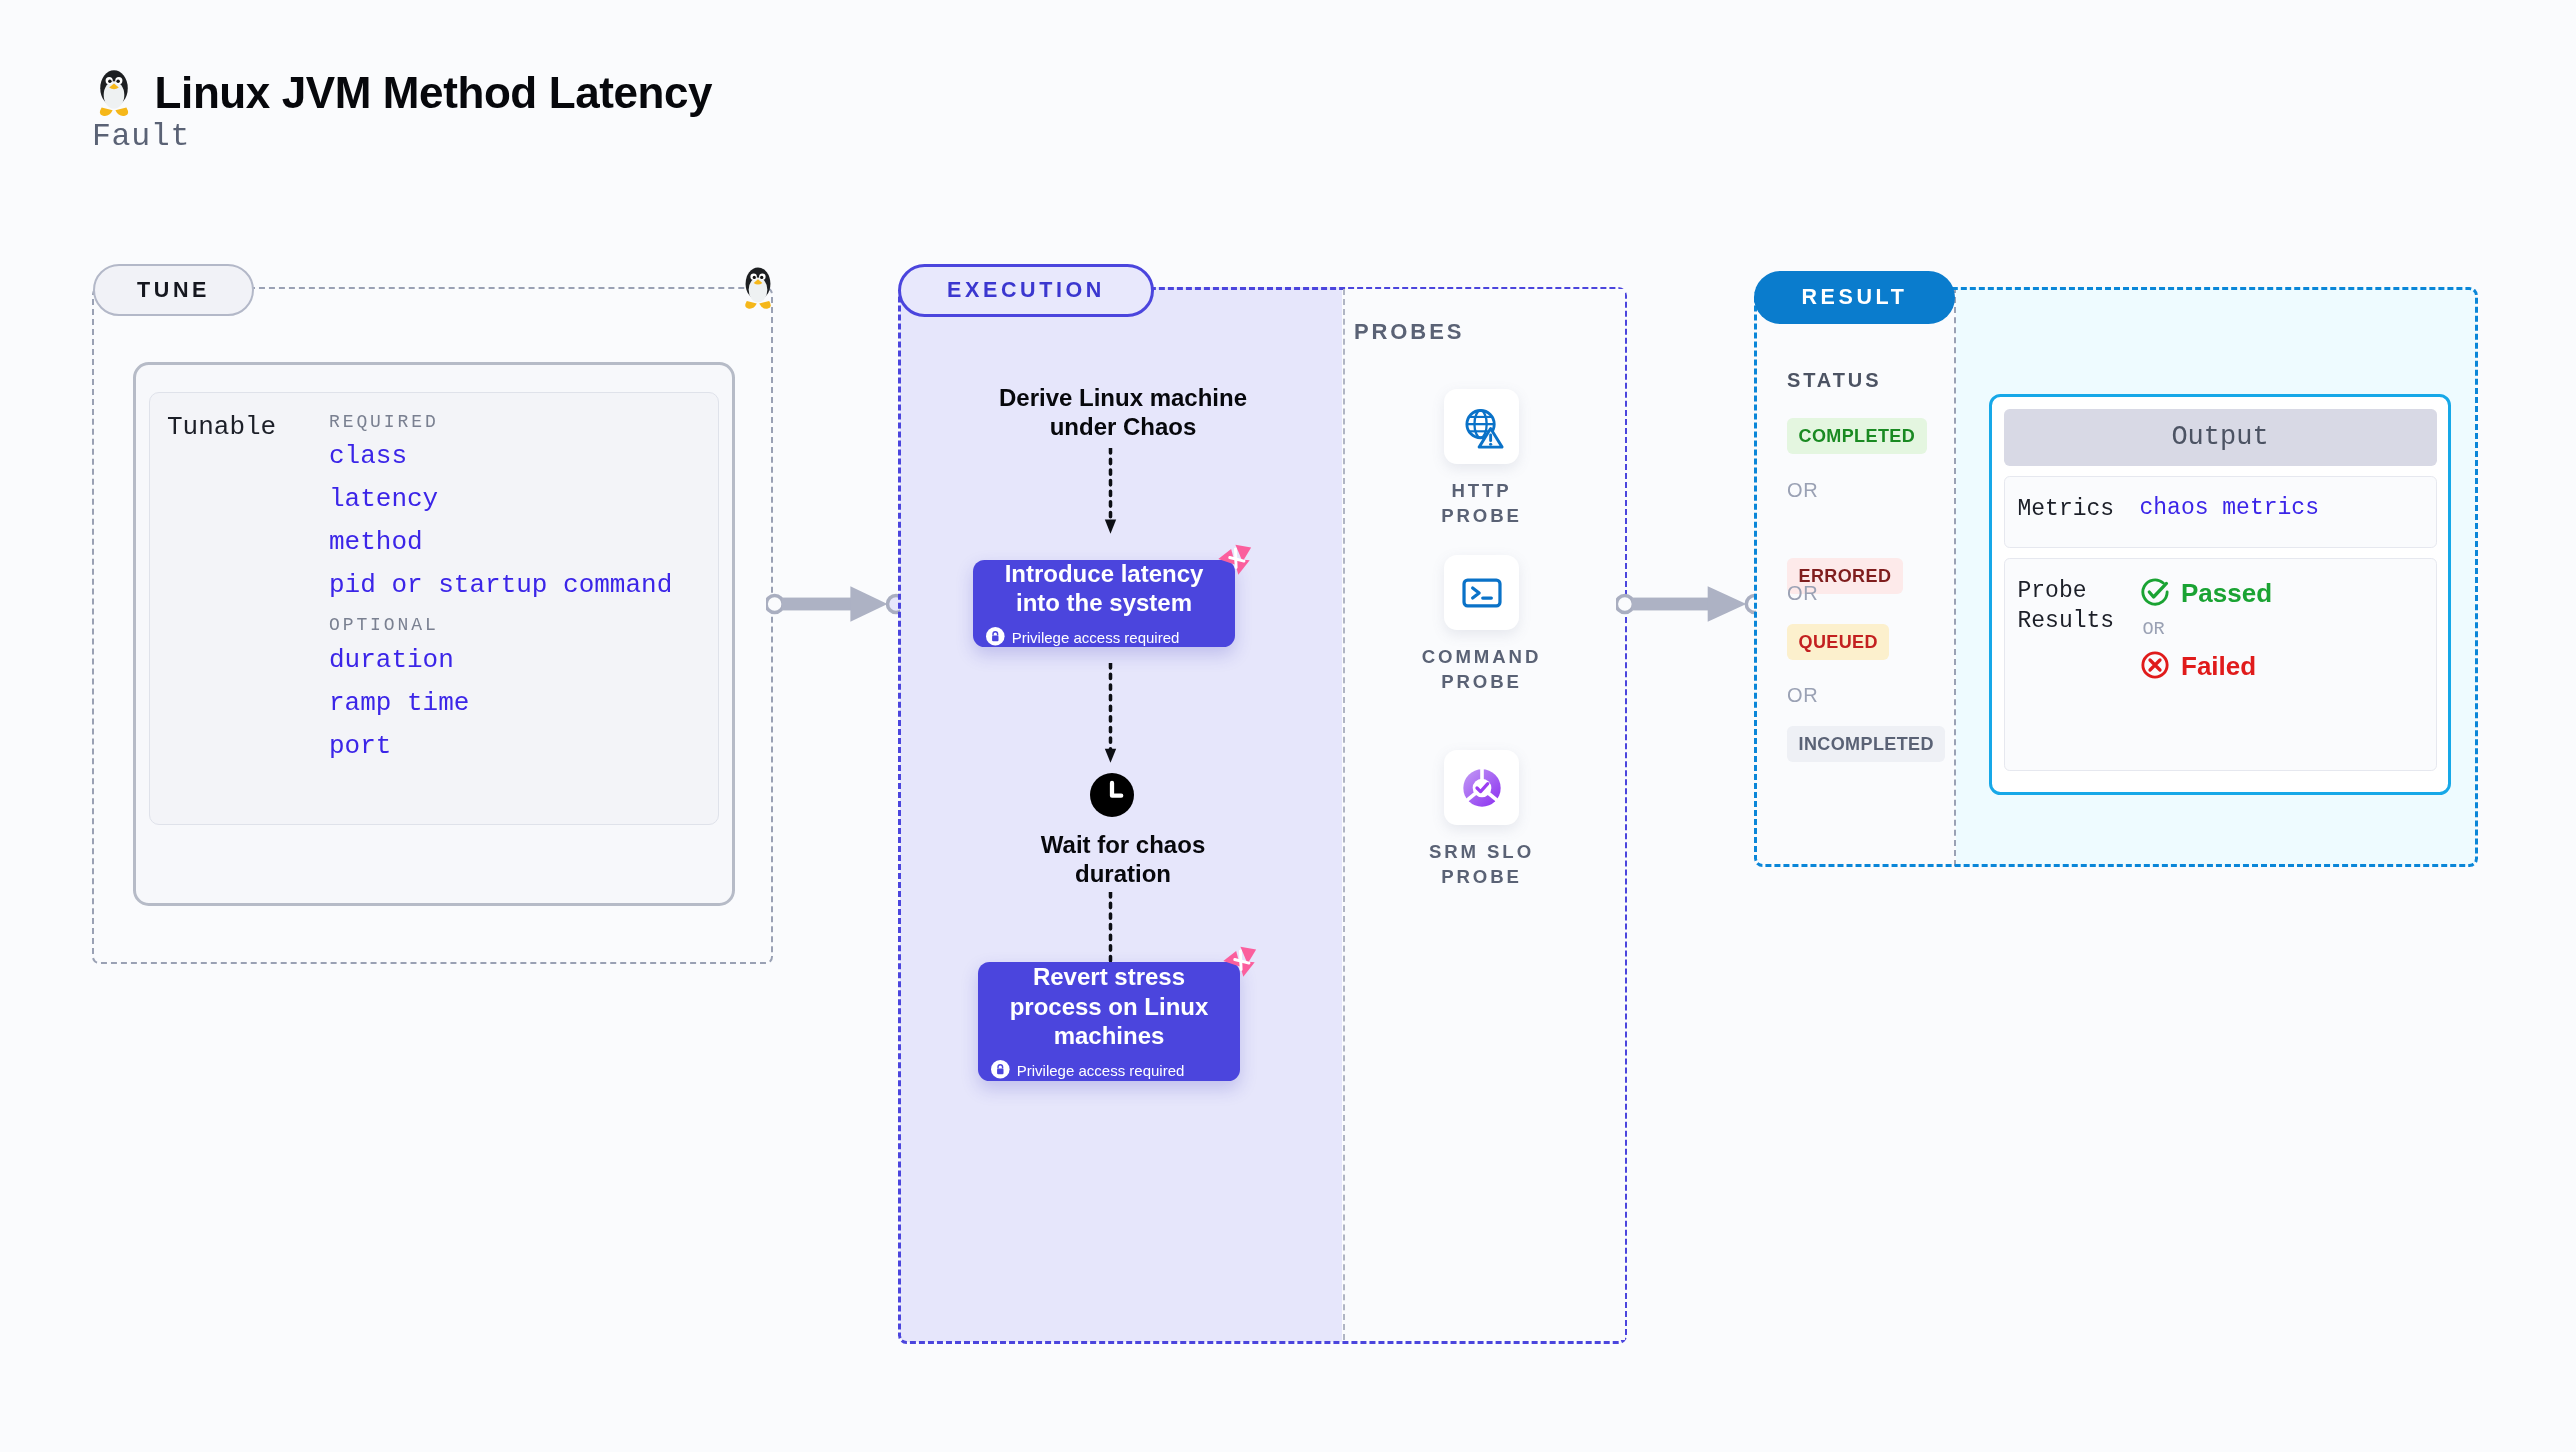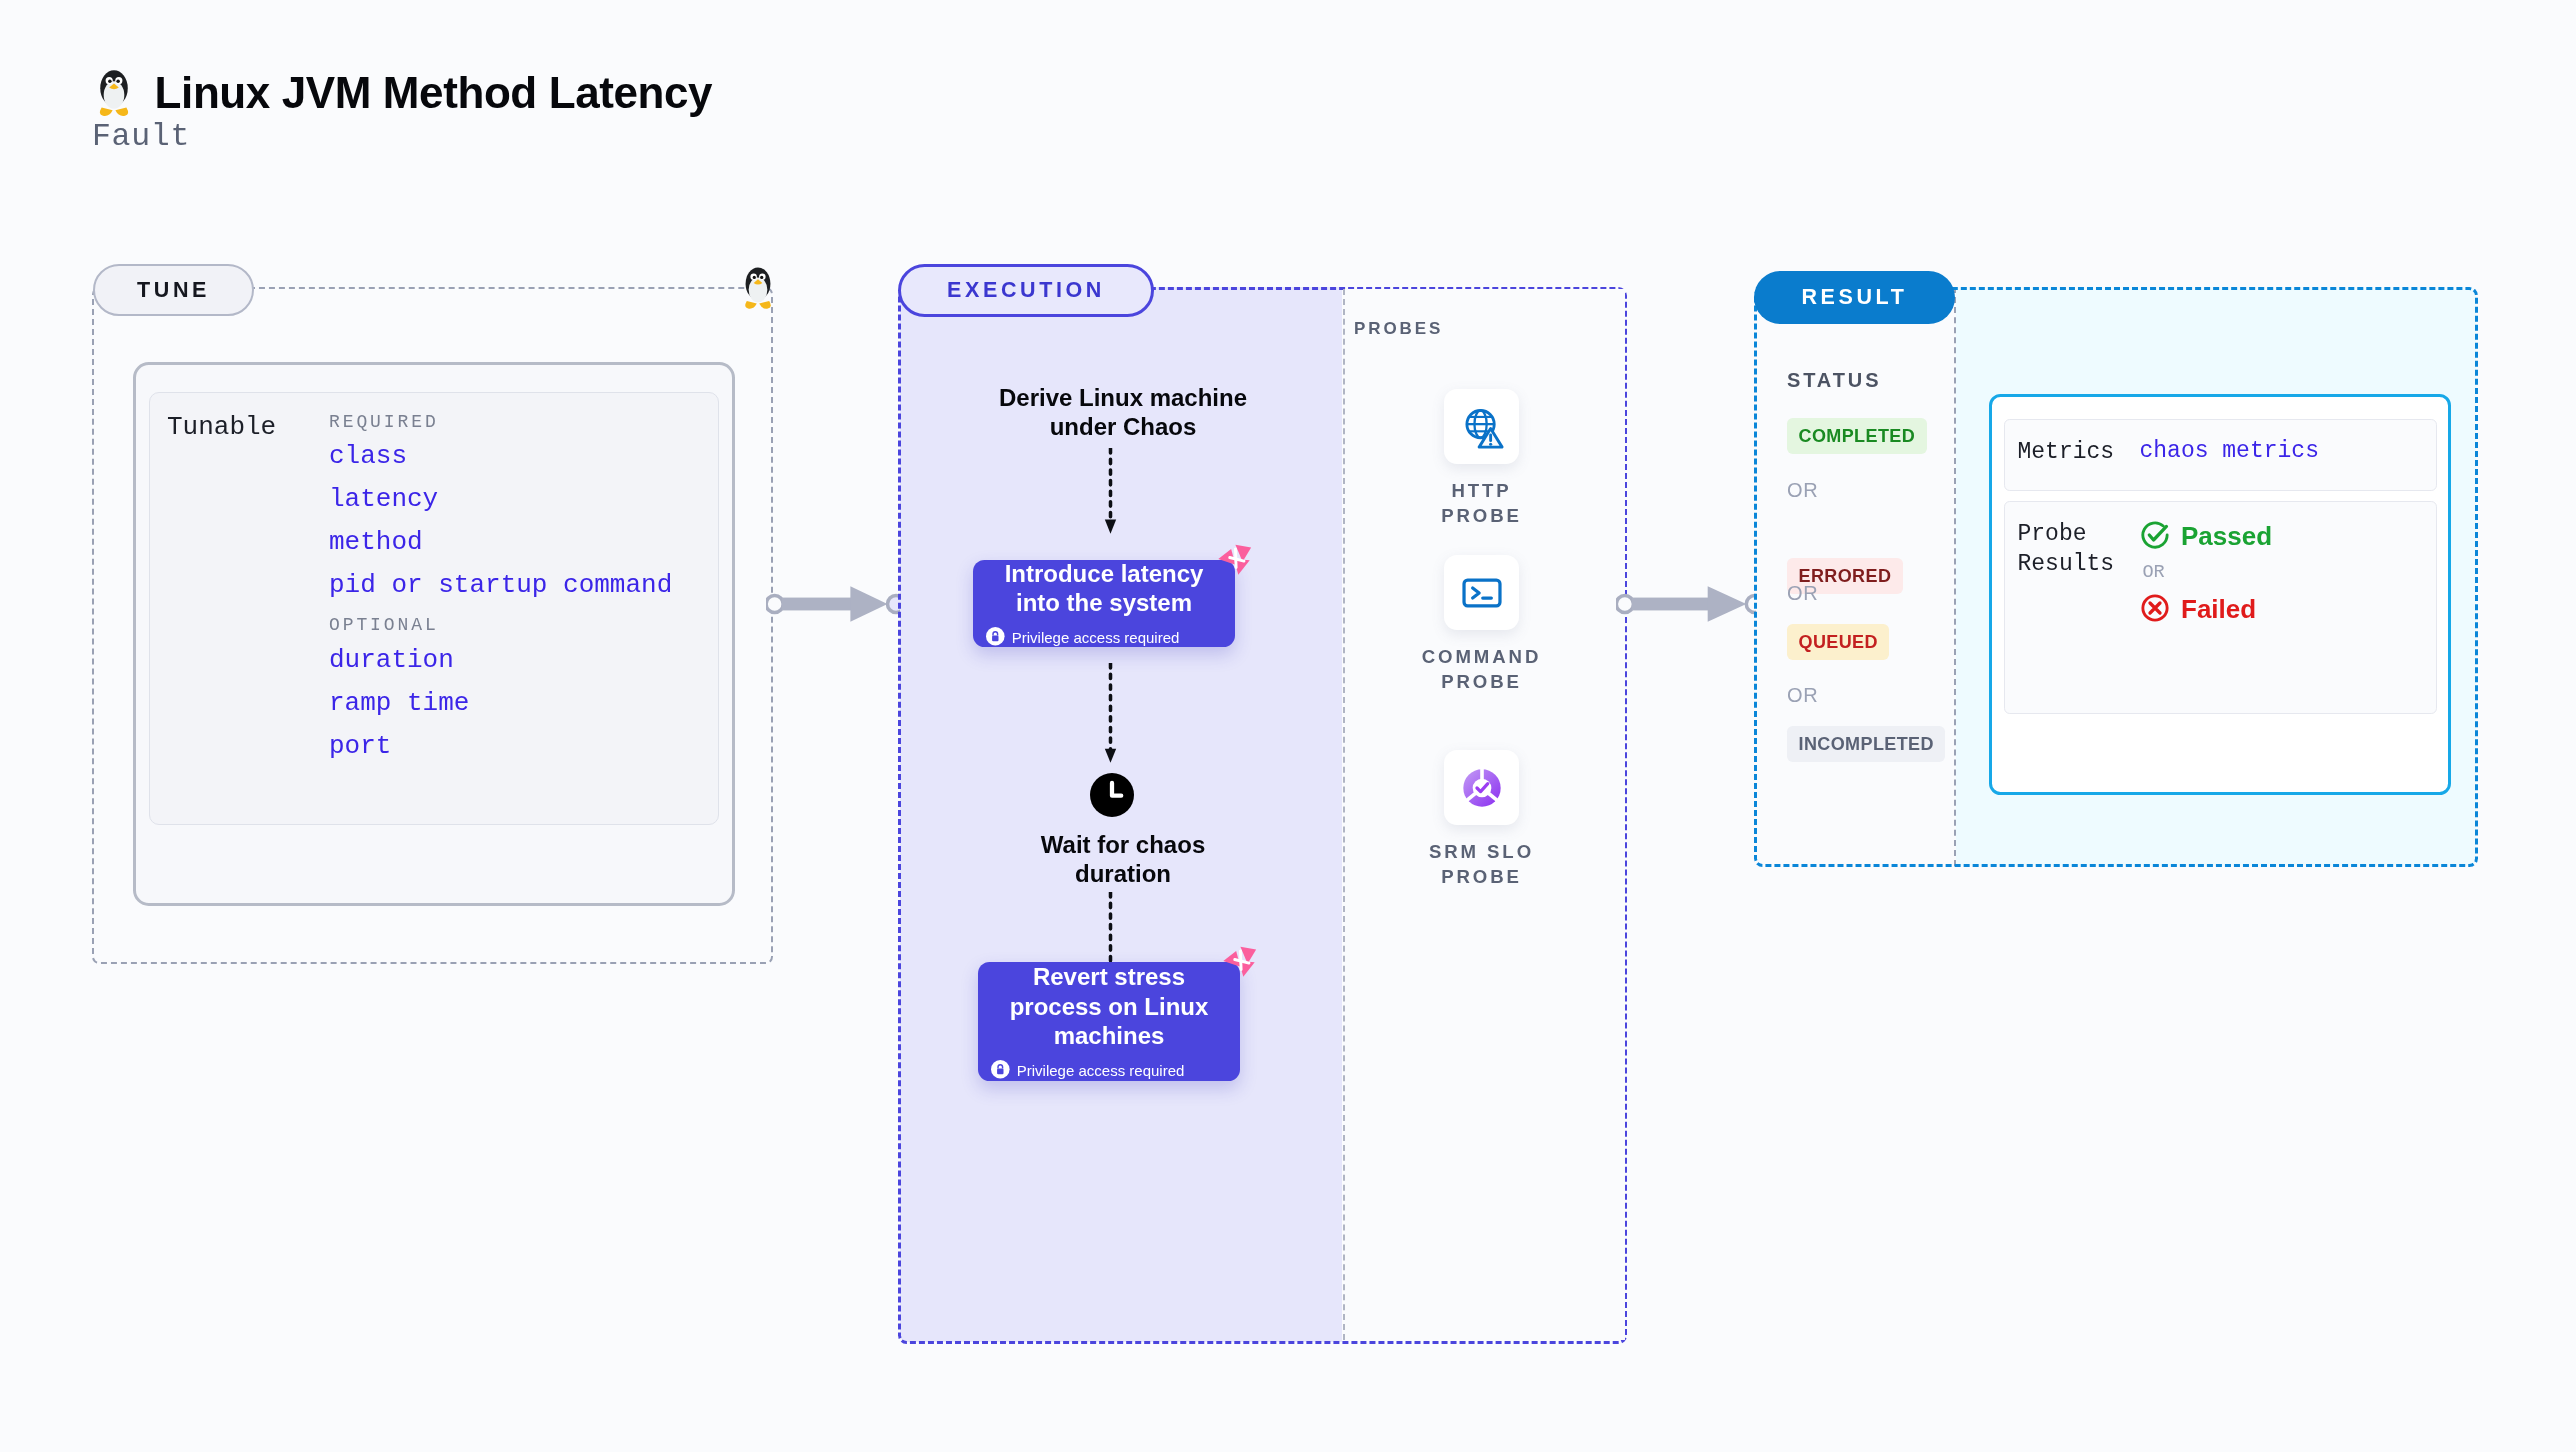--- a/index.html
+++ b/index.html
@@ -108,21 +108,21 @@
   
   #clock-icon{position:absolute;left:1090px;top:773px;}
 
   
   #probes-panel{
     position:absolute;left:1343px;top:289px;width:282px;height:1051px;
     background:#fafbfd;border-left:2.1px dashed #b0b5c4;box-sizing:border-box;
   }
   #probes-label{
     position:absolute;left:1354px;top:319px;
-    font-size:17px;font-weight:700;color:#5a6275;letter-spacing:2.9px;
+    font-size:22px;font-weight:700;color:#5a6275;letter-spacing:2.9px;
   }
   .probe{position:absolute;width:143px;text-align:center;}
   .probe-tile{
     width:75px;height:75px;margin:0 auto;background:#fff;border-radius:13px;
     box-shadow:0 4.3px 13px rgba(100,110,140,.13);
     display:flex;align-items:center;justify-content:center;
   }
   .probe-name{
     margin-top:14.3px;font-size:18.6px;font-weight:700;color:#5a6275;
     letter-spacing:2.9px;line-height:1.35;
@@ -413,20 +413,21 @@
 
 <div class="status-badge" style="left:1787px;top:418px;background:#e4f6e0;color:#1a8a22;">COMPLETED</div>
 <div class="or-text" style="left:1787px;top:479px;">OR</div>
 <div class="status-badge" style="left:1787px;top:522px;background:#fdeaea;color:#7f1d1d;margin-top:36px;">ERRORED</div>
 <div class="or-text" style="left:1787px;top:582px;">OR</div>
 <div class="status-badge" style="left:1787px;top:624px;background:#fcf0cd;color:#c32020;">QUEUED</div>
 <div class="or-text" style="left:1787px;top:684px;">OR</div>
 <div class="status-badge" style="left:1787px;top:726px;background:#eef0f5;color:#5a6275;">INCOMPLETED</div>
 
 <div id="output-card">
+  <div id="output-header">Output</div>
 
   <div class="out-row" style="height:72px;">
     <div class="out-key">Metrics</div>
     <div class="out-val">
       <span class="metrics-val">chaos metrics</span>
     </div>
   </div>
 
   <div class="out-row" style="height:213px;">
     <div class="out-key">

